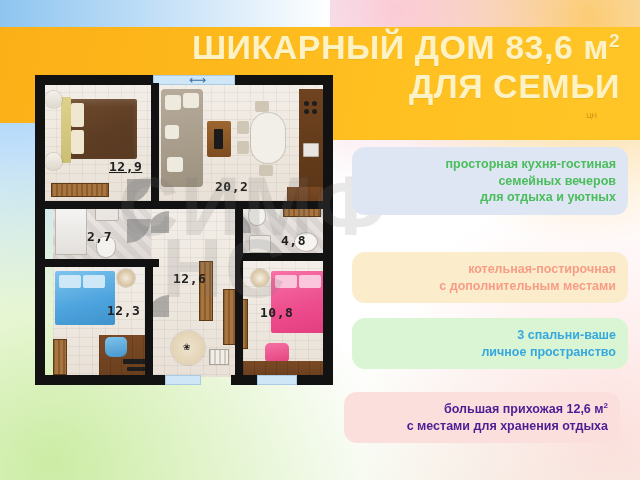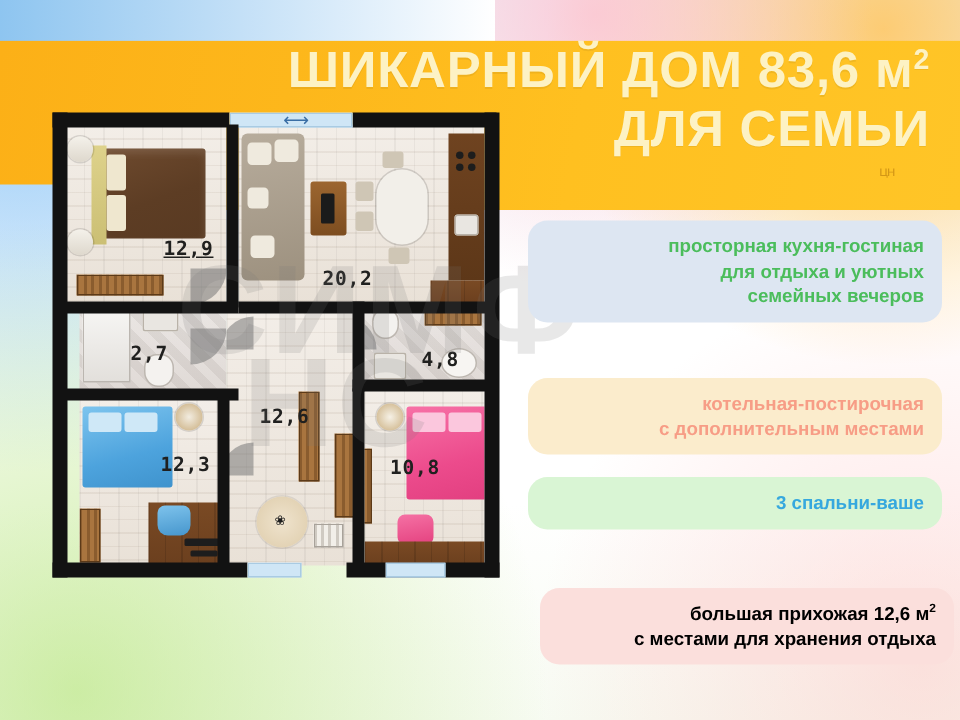--- a/index.html
+++ b/index.html
@@ -162,21 +162,21 @@
     text-align:right;
     font-weight:bold;
     font-size:12.5px;
     line-height:16.5px;
     z-index:8;
   }
   .callout .sup { font-size:8px; vertical-align:super; line-height:0; }
   #callout-1 { left:352px; top:147px; width:276px; background:#dde6f2; color:#4bbd5c; }
   #callout-2 { left:352px; top:252px; width:276px; background:#fbeccc; color:#f79d86; }
   #callout-3 { left:352px; top:318px; width:276px; background:#d9f5d4; color:#36a8de; }
-  #callout-4 { left:360px; top:392px; width:276px; background:#fbdfdc; color:#000000; }
+  #callout-4 { left:344px; top:392px; width:276px; background:#fbdfdc; color:#4c1d95; }
 </style>
 </head>
 <body>
 
 <div id="bg-base"></div>
 <div id="bg-blue-corner"></div>
 <div id="header-band"></div>
 
 <div id="header-title">
   <span id="header-line1"><span>ШИКАРНЫЙ ДОМ 83,6 м</span><span class="sup">2</span></span>
@@ -298,29 +298,30 @@
   <div class="room-label" style="left:180px; top:104px;">20,2</div>
   <div class="room-label" style="left:52px; top:154px;">2,7</div>
   <div class="room-label" style="left:72px; top:228px;">12,3</div>
   <div class="room-label" style="left:138px; top:196px;">12,6</div>
   <div class="room-label" style="left:246px; top:158px;">4,8</div>
   <div class="room-label" style="left:213px; top:230px;padding-left:12px;">10,8</div>
 </div>
 
 <div class="callout" id="callout-1">
   <div>просторная кухня-гостиная</div>
+  <div>семейных вечеров</div>
   <div>для отдыха и уютных</div>
-  <div>семейных вечеров</div>
 </div>
 
 <div class="callout" id="callout-2">
   <div>котельная-постирочная</div>
   <div>с дополнительным местами</div>
 </div>
 
 <div class="callout" id="callout-3">
   <div>3 спальни-ваше</div>
+  <div>личное пространство</div>
 </div>
 
 <div class="callout" id="callout-4">
   <div><span>большая прихожая 12,6 м</span><span class="sup">2</span></div>
   <div>с местами для хранения отдыха</div>
 </div>
 
 </body></html>

